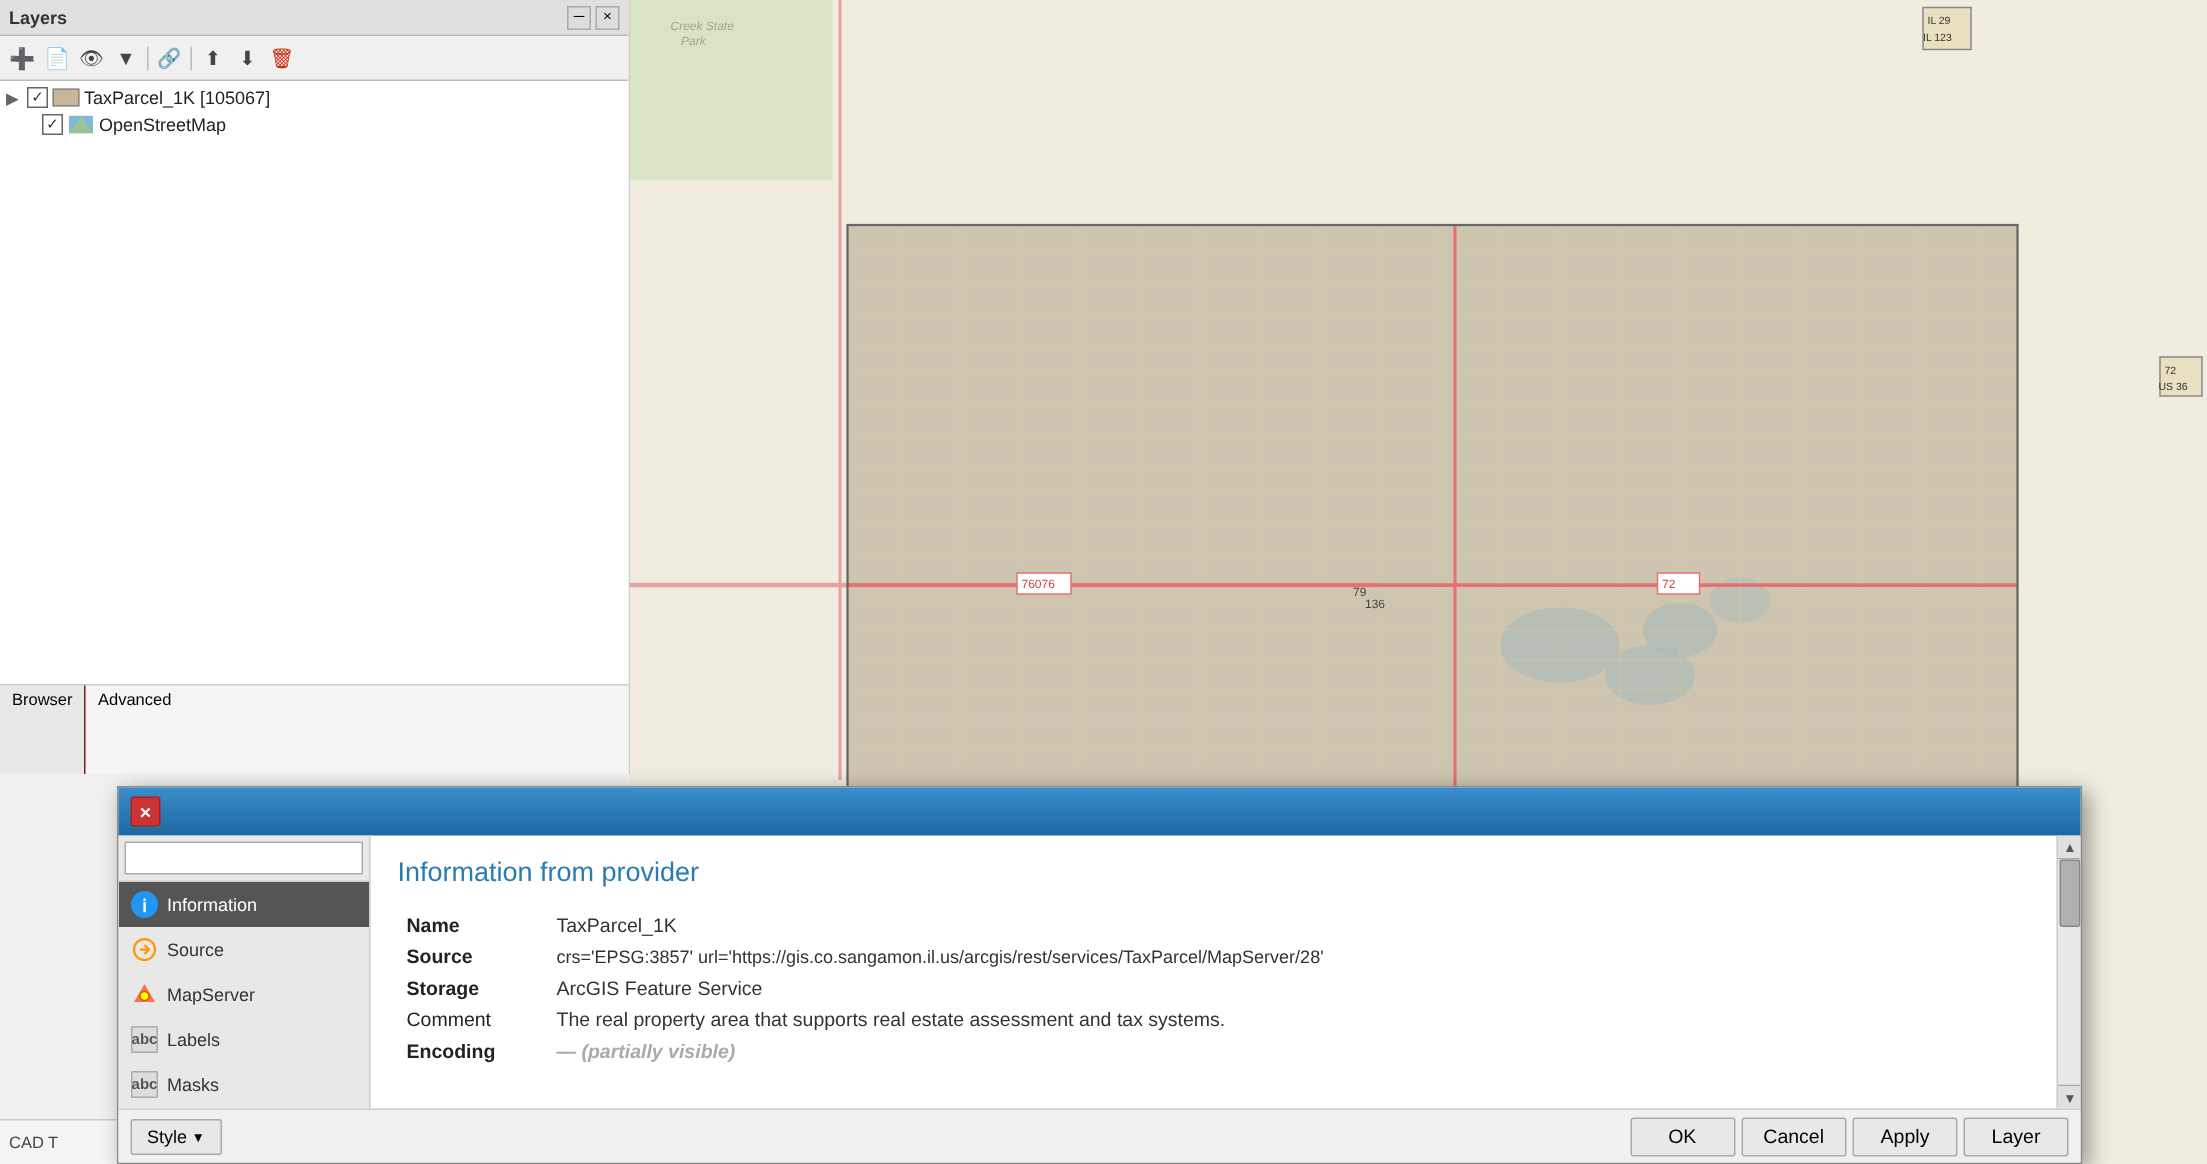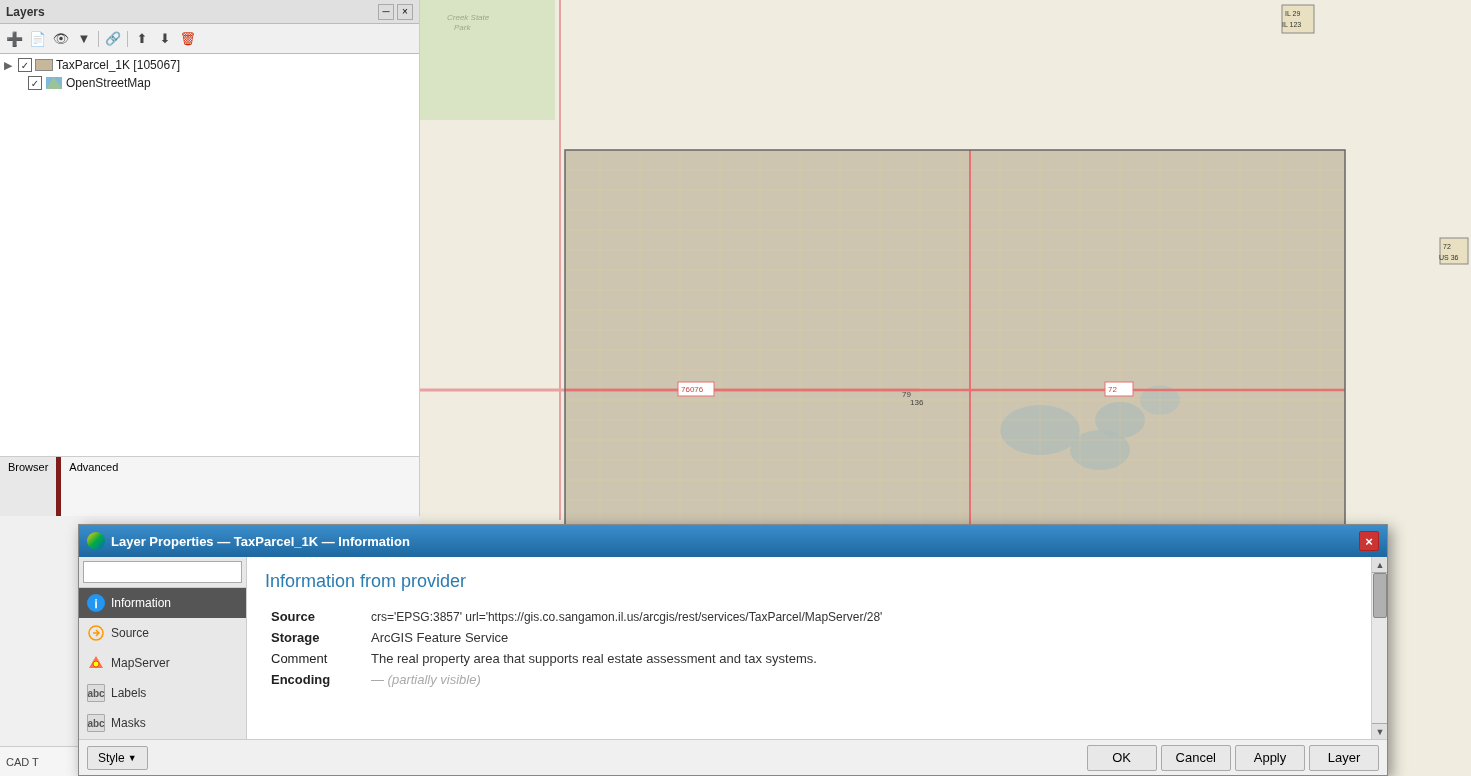--- a/index.html
+++ b/index.html
@@ -49,21 +49,21 @@
           <svg width="16" height="12" viewBox="0 0 16 12">
             <rect width="16" height="12" fill="#7EB8DA"></rect>
             <polygon points="0,12 8,0 16,12" fill="#A8C87A" opacity="0.7"></polygon>
           </svg>
         </div>
         <span style="font-size:12px; color:#222;">OpenStreetMap</span>
       </div>
     </div>
 
     <div style="display:flex; border-top:1px solid #ccc; height:60px; background:#f5f5f5;">
-      <div style="padding:4px 8px; font-size:11px; border-right:5px solid #7f1d1d; cursor:pointer; background:#e8e8e8;">
+      <div style="padding:4px 8px; font-size:11px; border-right:1px solid #7f1d1d; cursor:pointer; background:#e8e8e8;">
         <span>Browser</span>
       </div>
       <div style="padding:4px 8px; font-size:11px; cursor:pointer;">
         <span>Advanced</span>
       </div>
     </div>
   </div>
 
   <div style="flex:1; height:776px; position:relative; overflow:hidden; background:#e8f0e8;">
     
@@ -146,24 +146,20 @@
       <rect x="145" y="150" width="780" height="400" fill="none" stroke="#666" stroke-width="1.5"></rect>
 
       <text x="482" y="397" font-size="8" fill="#444">79</text>
       <text x="490" y="405" font-size="8" fill="#444">136</text>
     </svg>
   </div>
 
   <div style="position:absolute; top:524px; left:78px; width:1310px; height:252px; background:white; border:1px solid #888; box-shadow:4px 4px 14px rgba(0,0,0,0.4); display:flex; flex-direction:column; z-index:200;">
 
     <div style="background:linear-gradient(to bottom, #3a8ecb, #1e67a0); height:32px; display:flex; align-items:center; padding:0 8px; justify-content:space-between; flex-shrink:0;">
-      <div style="display:flex; align-items:center; gap:6px;">
-        <div style="width:18px; height:18px; border-radius:50%; background:linear-gradient(135deg,#ffcc00,#00aa44,#0066cc); flex-shrink:0;"></div>
-        <span style="color:white; font-size:13px; font-weight:bold;">Layer Properties — TaxParcel_1K — Information</span>
-      </div>
       <button style="width:20px; height:20px; background:#cc3333; border:1px solid #aa2222; color:white; font-size:13px; cursor:pointer; display:flex; align-items:center; justify-content:center; border-radius:2px; font-weight:bold; line-height:1;">×</button>
     </div>
 
     <div style="display:flex; flex:1; overflow:hidden;">
 
       <div style="width:168px; background:#e8e8e8; border-right:1px solid #ccc; display:flex; flex-direction:column; flex-shrink:0;">
 
         <div style="padding:4px; border-bottom:1px solid #ccc;">
           <input type="text" style="width: 100%; height: 22px; border: 1px solid rgb(170, 170, 170); padding: 2px 4px; font-size: 12px; background: white;" placeholder="">
         </div>
@@ -213,34 +209,38 @@
 
       <div style="flex:1; display:flex; overflow:hidden;">
 
         <div style="flex:1; overflow-y:auto; padding:14px 18px;">
 
           <div style="font-size:18px; color:#2a7cb0; font-weight:normal; margin-bottom:14px;">Information from provider</div>
 
           <table style="width:100%; border-collapse:collapse;">
             <tbody>
               <tr>
+                <td style="font-weight:bold; color:#222; width:100px; padding:3px 6px; vertical-align:top; font-size:13px;">Name</td>
+                <td style="color:#333; padding:3px 6px; font-size:13px;">TaxParcel_1K</td>
+              </tr>
+              <tr>
                 <td style="font-weight:bold; color:#222; width:100px; padding:3px 6px; vertical-align:top; font-size:13px;">Source</td>
                 <td style="color:#333; padding:3px 6px; font-size:12px;margin-left:16px;">crs='EPSG:3857' url='https://gis.co.sangamon.il.us/arcgis/rest/services/TaxParcel/MapServer/28'</td>
               </tr>
               <tr>
                 <td style="font-weight:bold; color:#222; width:100px; padding:3px 6px; vertical-align:top; font-size:13px;">Storage</td>
                 <td style="color:#333; padding:3px 6px; font-size:13px;">ArcGIS Feature Service</td>
               </tr>
               <tr>
                 <td style="font-weight:normal; color:#222; width:100px; padding:3px 6px; vertical-align:top; font-size:13px;">Comment</td>
                 <td style="color:#333; padding:3px 6px; font-size:13px;">The real property area that supports real estate assessment and tax systems.</td>
               </tr>
               <tr>
                 <td style="font-weight:bold; color:#222; width:100px; padding:3px 6px; vertical-align:top; font-size:13px;">Encoding</td>
-                <td style="color:#aaa; padding:3px 6px; font-size:13px; font-style:italic;">— (partially visible)</td>
+                <td style="color:#aaa; padding:3px 6px; font-size:13px; font-style:italic;font-weight:bold;">— (partially visible)</td>
               </tr>
             </tbody>
           </table>
         </div>
 
         <div style="width:16px; background:#f0f0f0; border-left:1px solid #ccc; display:flex; flex-direction:column; flex-shrink:0;">
           <div style="width:16px; height:16px; background:#e0e0e0; border-bottom:1px solid #aaa; display:flex; align-items:center; justify-content:center; font-size:9px; cursor:pointer; color:#555;">▲</div>
           <div style="flex:1; background:#e8e8e8; position:relative;">
             <div style="position:absolute; top:0; left:1px; width:14px; height:45px; background:#b0b0b0; border:1px solid #888; border-radius:2px; cursor:pointer;"></div>
           </div>

